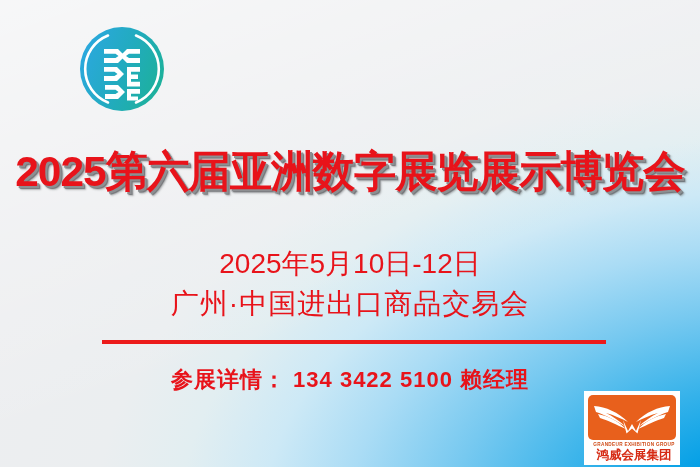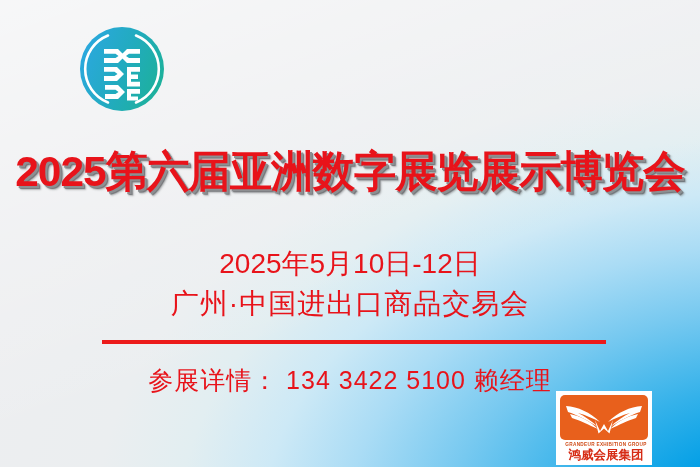--- a/index.html
+++ b/index.html
@@ -107,31 +107,32 @@
     background: #ec1b1b;
   }
 
   
   #contact-line {
     position: absolute;
     left: 0;
     top: 364px;
     width: 700px;
     text-align: center;
-    font-size: 25px;
+    font-size: 22px;
     line-height: 32px;
     color: #e8131a;
     letter-spacing: 1px;
     white-space: nowrap;
+    font-weight: bold;
   }
 
   
   #sponsor-logo {
     position: absolute;
-    left: 556px;
+    left: 584px;
     top: 391px;
     width: 96px;
     height: 74px;
     background: #ffffff;
     box-sizing: border-box;
     padding: 4px 0 2px 4px;
   }
   #sponsor-orange {
     width: 88px;
     height: 45px;

